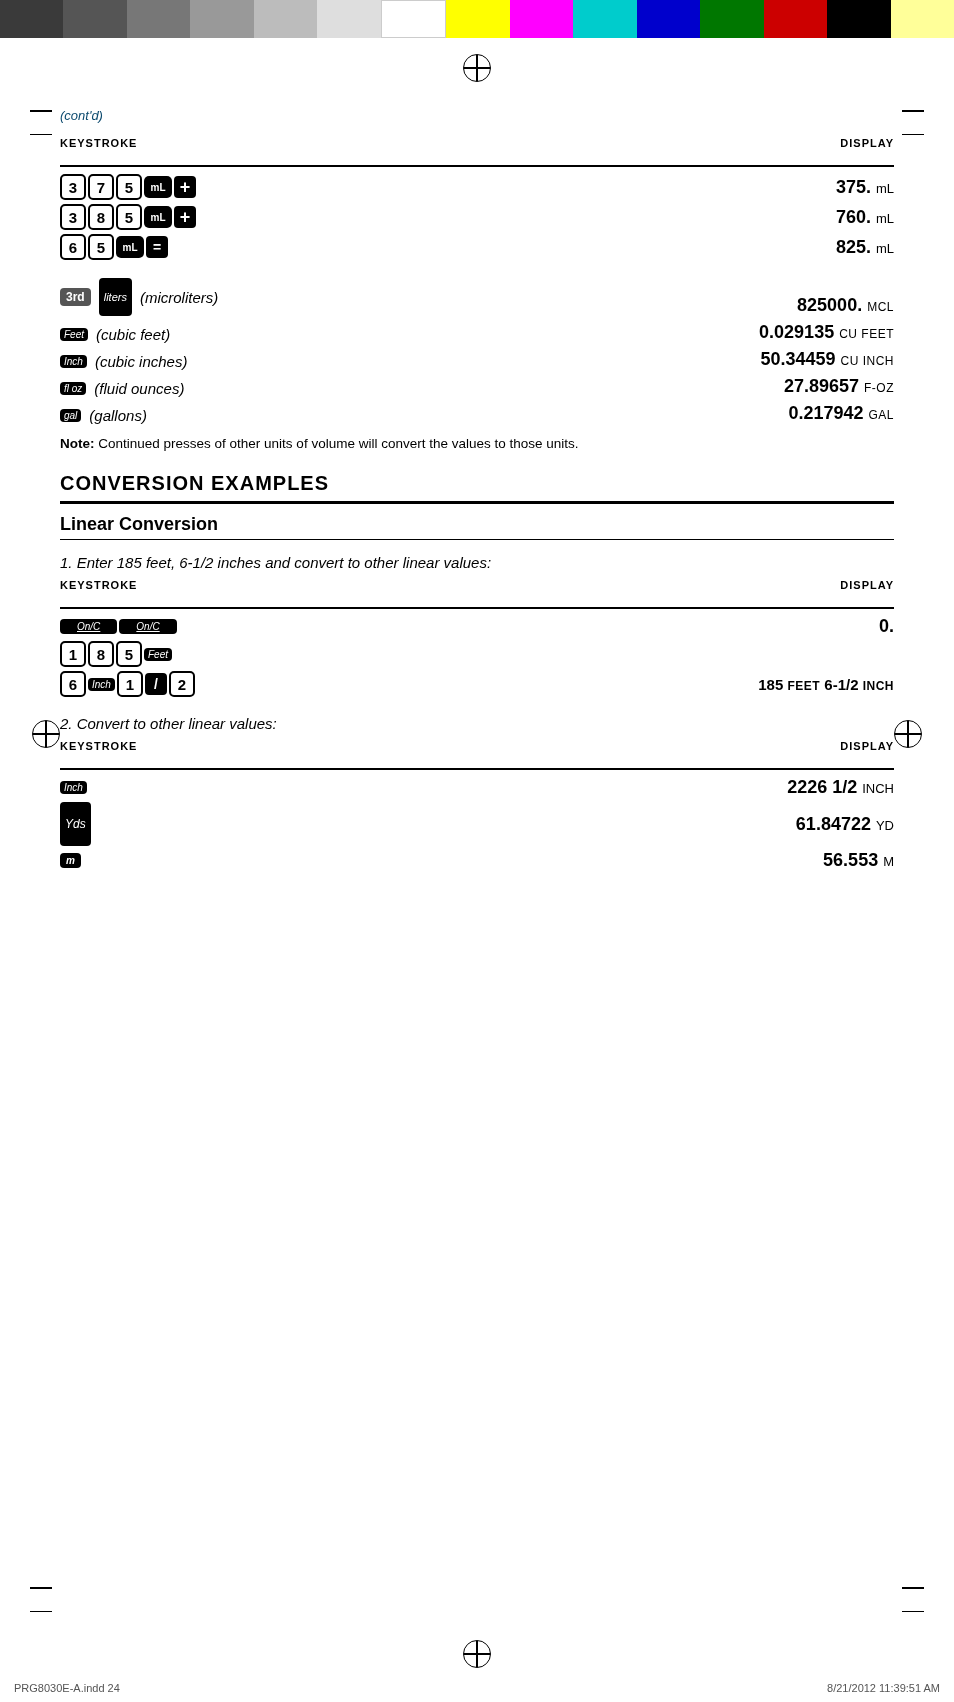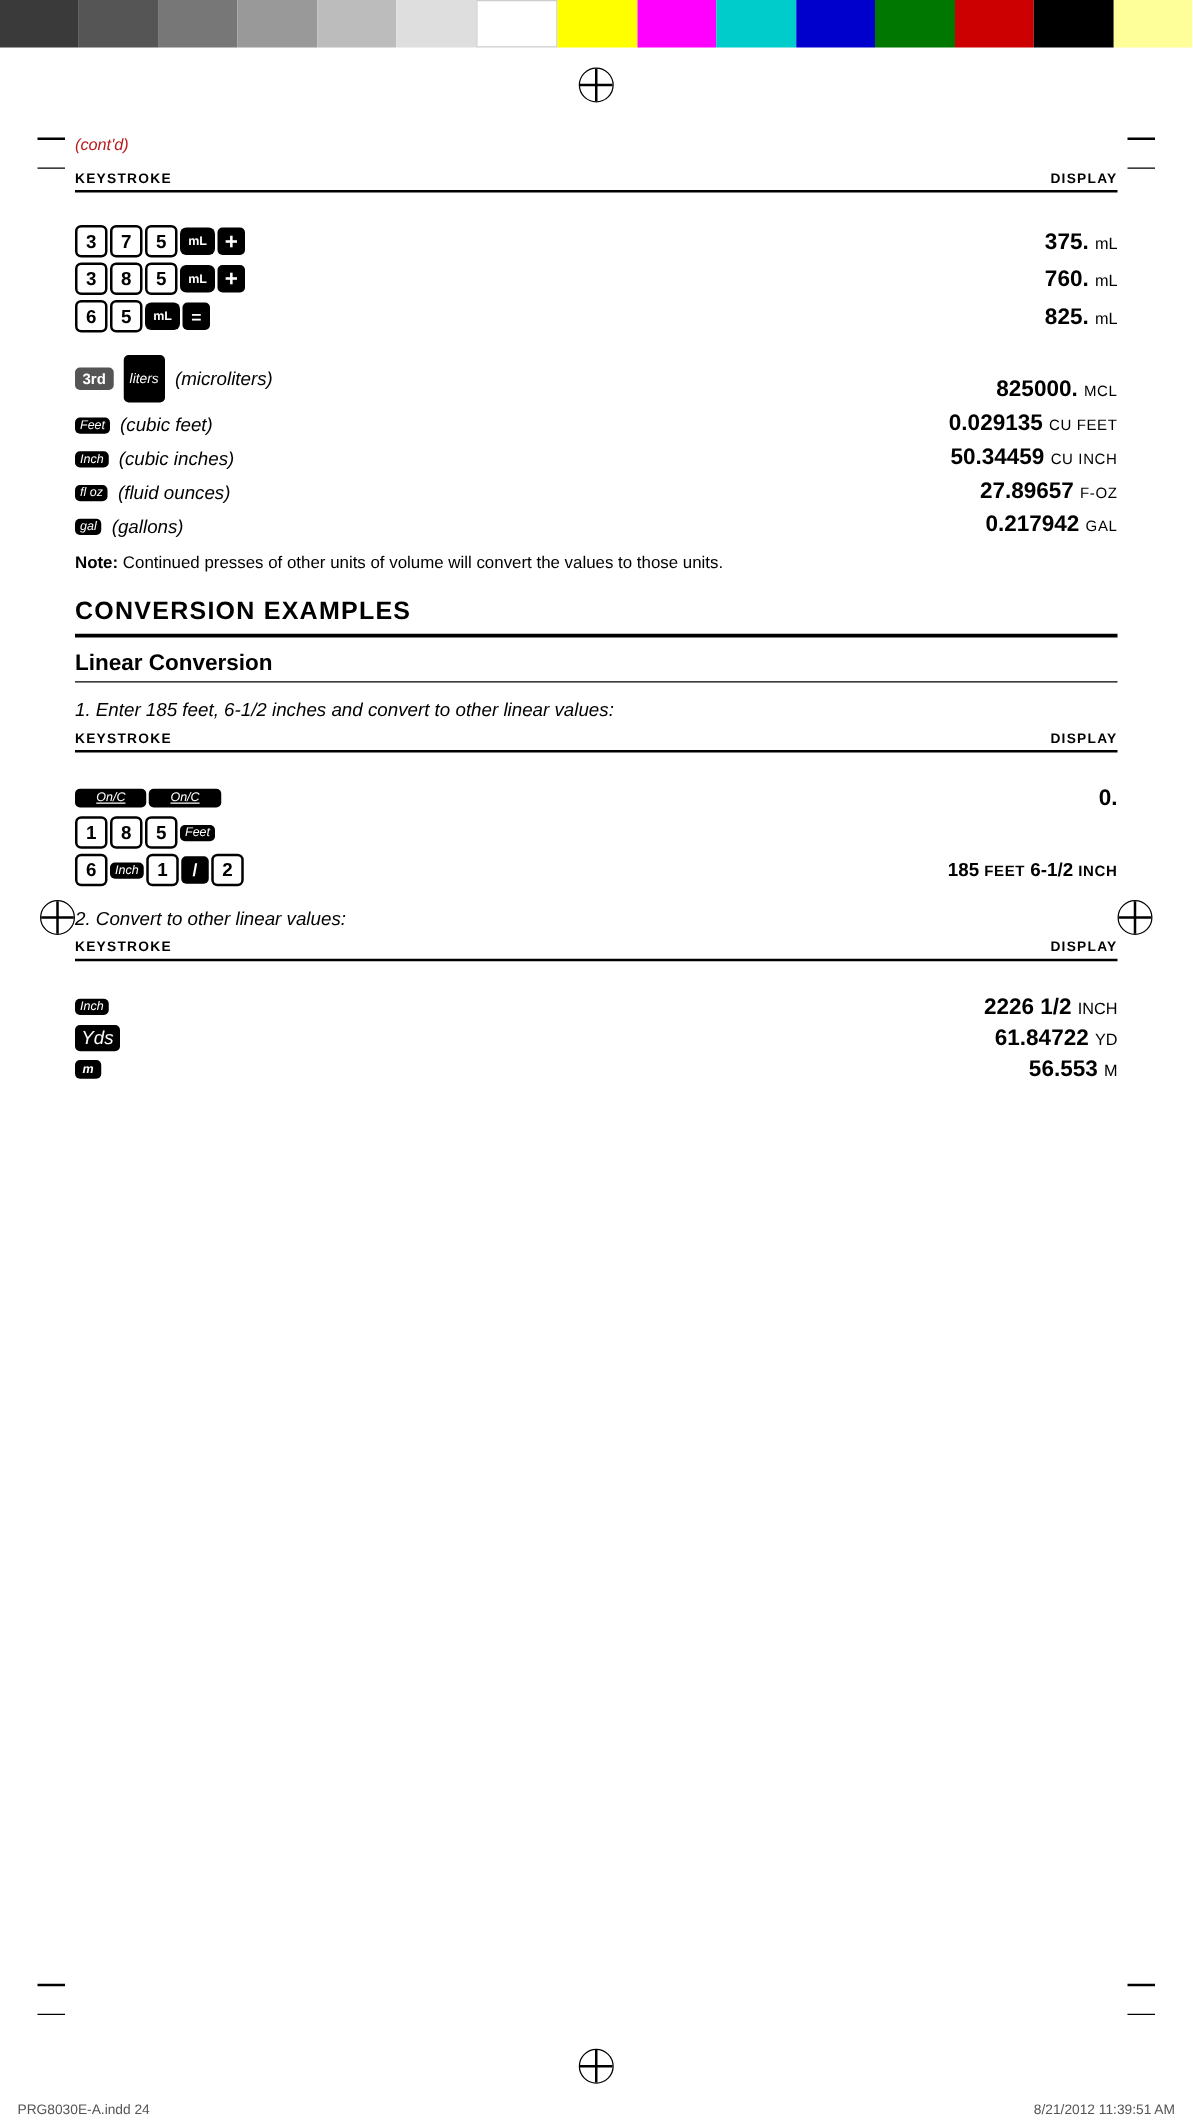--- a/index.html
+++ b/index.html
@@ -59,35 +59,35 @@
 
     
     .main-content {
       margin: 0 60px;
       padding-top: 10px;
     }
 
     .cont-label {
       font-style: italic;
       font-size: 13px;
-      color: #b91c1c;
+      color: #0c4a6e;
       margin-bottom: 14px;
     }
 
     
     .kd-section {
       margin-bottom: 18px;
     }
 
     .kd-header {
       display: flex;
       justify-content: space-between;
       border-bottom: 2px solid #000;
-      padding-bottom: 3px;
-      margin-bottom: 26px;
+      padding-bottom: 16px;
+      margin-bottom: 7px;
     }
 
     .kd-header .kd-label {
       font-size: 11px;
       font-weight: bold;
       letter-spacing: 1px;
       text-transform: uppercase;
     }
 
     .kd-row {
@@ -273,22 +273,22 @@
       font-size: 10px;
       padding: 2px 17px;
       font-style: italic;
       text-decoration: underline;
     }
 
     .key-yds {
       background: #000;
       color: #fff;
       border-radius: 4px;
-      font-size: 15px;
-      padding: 2px 5px;
+      font-size: 12px;
+      padding: 15px 5px;
       font-style: italic;
       text-align: center;
     }
 
     .key-m {
       background: #000;
       color: #fff;
       border-radius: 4px;
       font-size: 10px;
       padding: 2px 6px;

